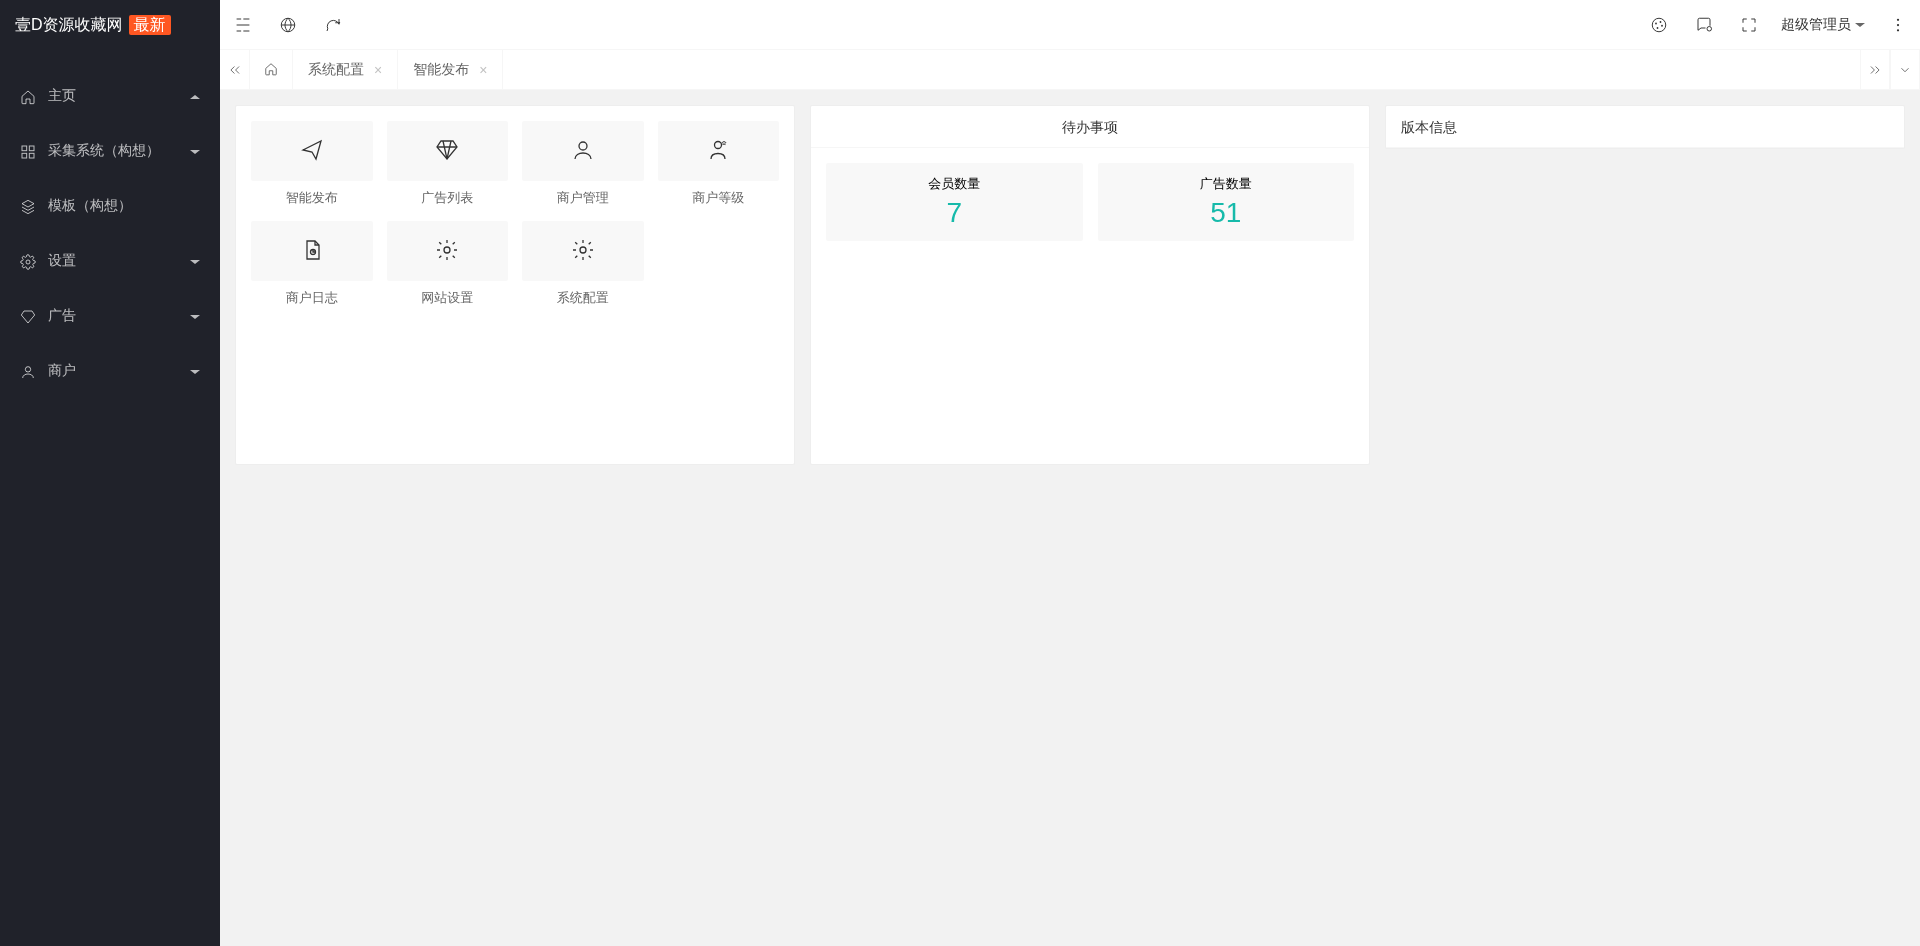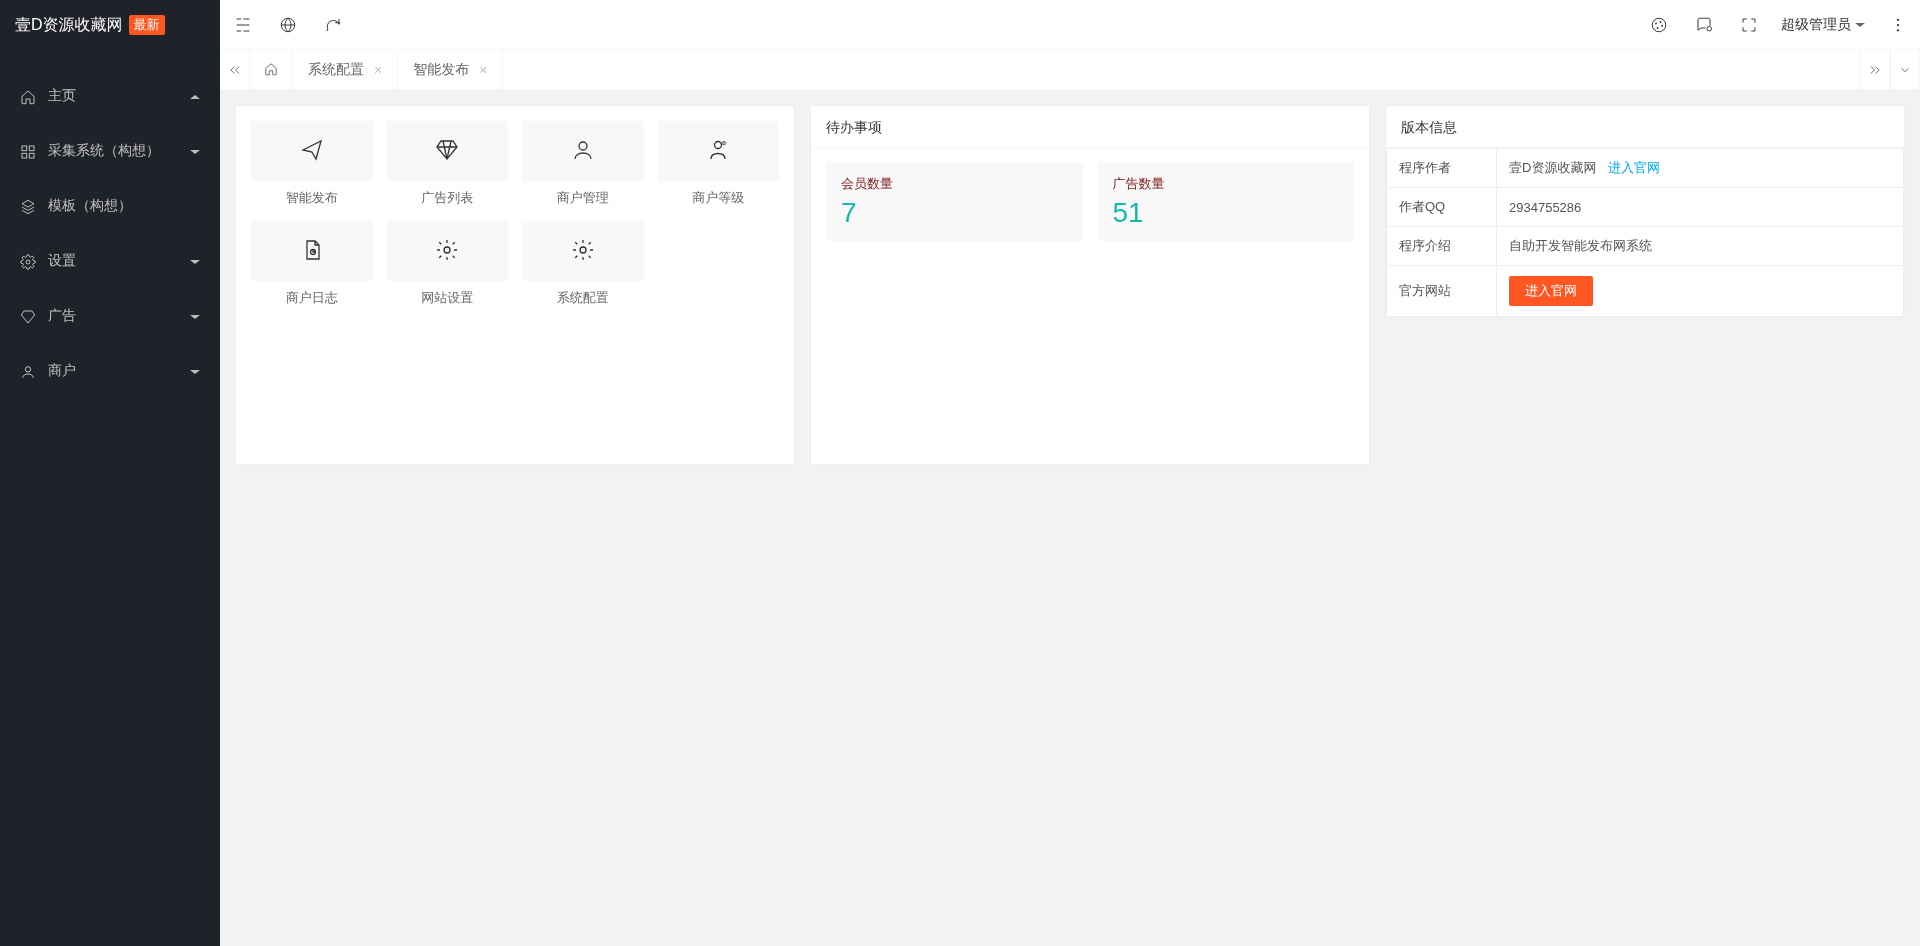--- a/index.html
+++ b/index.html
@@ -4,21 +4,21 @@
 <style>
 * { box-sizing: border-box; margin: 0; padding: 0; }
 html, body { height: 100%; font-family: "Helvetica Neue", Helvetica, Arial, "Microsoft YaHei", sans-serif; font-size: 14px; color: #333; }
 body { display: flex; flex-direction: column; background: #f2f2f2; overflow: hidden; }
 
 
 .layout { display: flex; height: 100%; }
 .sidebar { width: 220px; background: #20222a; color: rgba(255,255,255,.7); display: flex; flex-direction: column; flex-shrink: 0; }
 .logo { height: 50px; line-height: 50px; padding: 0 15px; background: #20222a; color:#fff; font-size:16px; display:flex; align-items:center; }
 .logo .brand-text { font-weight: normal; }
-.logo .badge-new { margin-left:6px; background:#ff5722; color:#fff; font-size:13px; padding:1px 5px; border-radius:2px; line-height:18px;}
+.logo .badge-new { margin-left:6px; background:#ff5722; color:#fff; font-size:16px; padding:1px 5px; border-radius:2px; line-height:18px;}
 .nav { list-style:none; }
 .nav li.nav-item { position:relative; }
 .nav li.nav-item > a { display:flex; align-items:flex-end; height:55px; padding:0 20px; color:rgba(255,255,255,.7); text-decoration:none; cursor:pointer; }
 .nav li.nav-item > a .nav-icon { width:16px; height:16px; margin-right:12px; display:inline-flex; align-items:center; justify-content:center; }
 .nav li.nav-item > a .more { margin-left:auto; transition: transform .2s;}
 .nav li.nav-item > a .more.open { transform: rotate(180deg);}
 .nav li.nav-item .sub { list-style:none; background:#000; }
 .nav li.nav-item .sub li a { display:block; height:45px; line-height:45px; padding-left:48px; color:rgba(255,255,255,.7); text-decoration:none; cursor:pointer; }
 .nav li.nav-item .sub li.active a { background:#16baaa; color:#fff; }
 
@@ -44,32 +44,32 @@
 .tabs svg { width:14px; height:14px; stroke:#666; fill:none; stroke-width:1.6;}
 
 
 .body { flex:1; padding:15px; overflow:auto; display:flex; gap:15px; align-items:flex-start;}
 .card { background:#fff; border:1px solid #eee; border-radius:2px; }
 .card .card-header { height:42px; line-height:42px; padding:0 15px; border-bottom:1px solid #f6f6f6; color:#333; font-size:14px;}
 .card .card-body { padding:15px; }
 
 .col { display:flex; flex-direction:column; gap:15px; }
 .col1 { flex:1; min-width:0;}
-.col2 { flex:1; min-width:0;}
+.col2 { flex:1; min-width:0;text-align:center;}
 .col3 { width:520px; flex-shrink:0;}
 .card.shortcuts { min-height:360px;}
 .sc-wrap { text-align:center;}
 .sc-box { background:#f8f8f8; border-radius:2px; height:60px; display:flex; align-items:center; justify-content:center; cursor:pointer;}
 .sc-box svg{ width:24px; height:24px; stroke:#333; fill:none; stroke-width:1.3;}
 .sc-label { margin-top:8px; font-size:13px; color:#666;}
 
 .card.todo { min-height:360px;}
 .todo-grid { display:grid; grid-template-columns:1fr 1fr; gap:15px;}
 .stat { background:#f8f8f8; padding:12px 15px; border-radius:2px;}
-.stat .stat-label { font-size:13px; color:#7f1d1d;}
+.stat .stat-label { font-size:13px; color:#000000;}
 .stat .stat-value { font-size:28px; color:#16baaa; margin-top:4px;}
 
 .info-table { width:100%; border-collapse:collapse;}
 .info-table td { padding:10px 12px; border:1px solid #eee; font-size:13px; color:#555;}
 .info-table td.k { width:110px; color:#555;}
 .link { color:#01aaed; text-decoration:none; margin-left:8px; cursor:pointer;}
 .btn-warm { display:inline-block; padding:6px 16px; background:#ff5722; color:#fff; border-radius:2px; cursor:pointer;}
 
 .more svg, .caret svg { width:10px; height:10px; fill: currentColor; }
 
@@ -352,44 +352,17 @@
                 <div class="stat-value">51</div>
               </div>
             </div>
           </div>
         </div>
       </div>
 
       <div class="col col3">
         <div class="card">
           <div class="card-header">版本信息</div>
-          <div class="card-body" style="padding:0;">
-            <table class="info-table">
-              <tbody>
-                  <tr>
-                <td class="k">程序作者</td>
-                <td>
-                  <span>壹D资源收藏网</span>
-                  <a class="link">进入官网</a>
-                </td>
-              </tr>
-              <tr>
-                <td class="k">作者QQ</td>
-                <td>2934755286</td>
-              </tr>
-              <tr>
-                <td class="k">程序介绍</td>
-                <td>自助开发智能发布网系统</td>
-              </tr>
-              <tr>
-                <td class="k">官方网站</td>
-                <td>
-                  <span class="btn-warm">进入官网</span>
-                </td>
-              </tr>
-            </tbody>
-              </table>
-          </div>
         </div>
       </div>
     </div>
   </div>
 </div>
 
 </body></html>

